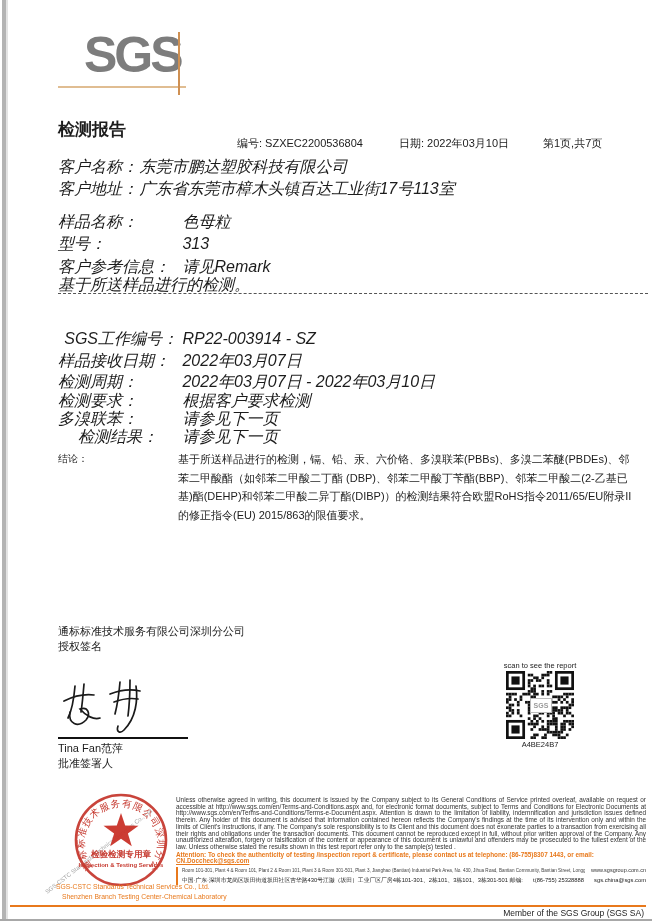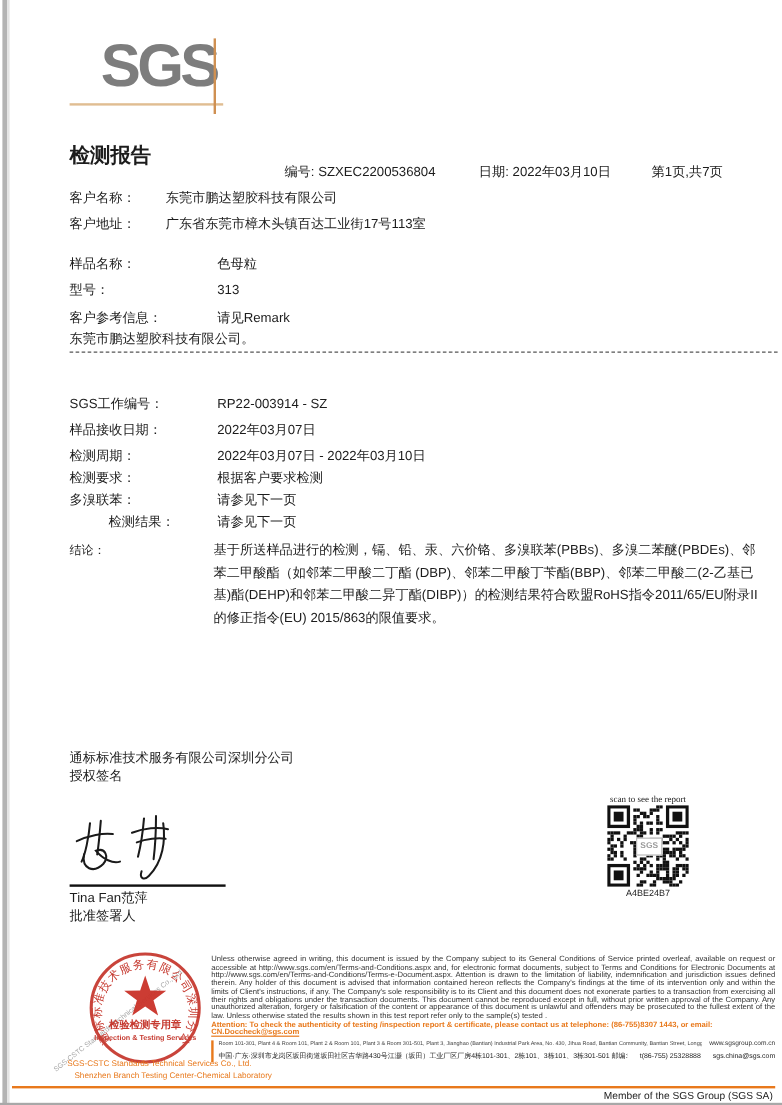--- a/index.html
+++ b/index.html
@@ -12,35 +12,35 @@
   .edge-bottom{left:0;bottom:0;width:652px;height:2px;background:#a8a8a8;}
   
   .logo-text{left:84px;top:30px;font-size:50px;font-weight:bold;color:#7d7d7d;
              letter-spacing:-3px;line-height:1;}
   .logo-hline{left:58px;top:86px;width:128px;height:2px;background:#e0bd92;}
   .logo-vline{left:178px;top:32px;width:2px;height:63px;background:#cf9052;}
   
   .rpt-title{left:58px;top:118px;font-size:17px;font-weight:bold;}
   .hdr{top:124px;font-size:11px;margin-top:12px;}
   
-  .row{position:absolute;left:58px;font-size:11px;white-space:nowrap;}
+  .row{position:absolute;left:58px;font-size:16px;white-space:nowrap;font-style:italic;}
   .lab77{display:inline-block;width:77px;}
   .lab120{display:inline-block;width:120px;}
   .dashline{left:58px;top:293px;width:590px;border-top:1px dashed #555;}
   .concl-lab{left:58px;top:452px;font-size:10px;}
   .concl-txt{left:178px;top:450px;width:460px;font-size:11px;line-height:18.5px;}
   
   .sig-co{left:58px;top:624px;font-size:11px;}
   .sig-auth{left:58px;top:639px;font-size:11px;}
   .sig-img{left:58px;top:668px;}
   .sig-line{left:58px;top:737px;width:130px;height:2px;background:#111;}
   .sig-name{left:58px;top:741px;font-size:11px;}
   .sig-role{left:58px;top:756px;font-size:11px;}
   
-  .qr-cap{left:486px;top:661px;width:108px;text-align:center;font-size:7.5px;color:#222;font-family:Liberation Serif, serif;}
+  .qr-cap{left:486px;top:661px;width:108px;text-align:center;font-size:7.5px;color:#222;}
   .qr-box{left:506px;top:671px;width:68px;height:68px;}
   .qr-center{position:absolute;left:24px;top:27px;width:20px;height:13px;background:#fff;
              border:1px solid #bbb;font-size:7px;font-weight:bold;color:#9a9a9a;
              text-align:center;line-height:13px;letter-spacing:0;}
   .qr-code{left:486px;top:740px;width:108px;text-align:center;font-size:7.5px;color:#222;}
   
   .stamp{left:64px;top:788px;}
   .watermark{left:42px;top:884px;width:170px;font-size:6px;color:#8f8f8f;opacity:.8;
              transform:rotate(-38deg);transform-origin:10px 0;white-space:nowrap;}
   .stamp-en1{left:56px;top:883px;font-size:6.8px;color:#e8791c;white-space:nowrap;}
@@ -88,25 +88,25 @@
   <span>色母粒</span>
 </div>
 <div class="row" style="top:234px;">
   <span class="lab120">型号：</span>
   <span>313</span>
 </div>
 <div class="row" style="top:257px;">
   <span class="lab120">客户参考信息：</span>
   <span>请见Remark</span>
 </div>
-<div class="row" style="top:275px;">东莞市鹏达塑胶科技有限公司。</div>
+<div class="row" style="top:275px;">基于所送样品进行的检测。</div>
 
 <div class="abs dashline"></div>
 
-<div class="row" style="top:329px;">
+<div class="row" style="top:329px;text-align:right;">
   <span class="lab120">SGS工作编号：</span>
   <span>RP22-003914 - SZ</span>
 </div>
 <div class="row" style="top:351px;">
   <span class="lab120">样品接收日期：</span>
   <span>2022年03月07日</span>
 </div>
 <div class="row" style="top:372px;">
   <span class="lab120">检测周期：</span>
   <span>2022年03月07日 - 2022年03月10日</span>

